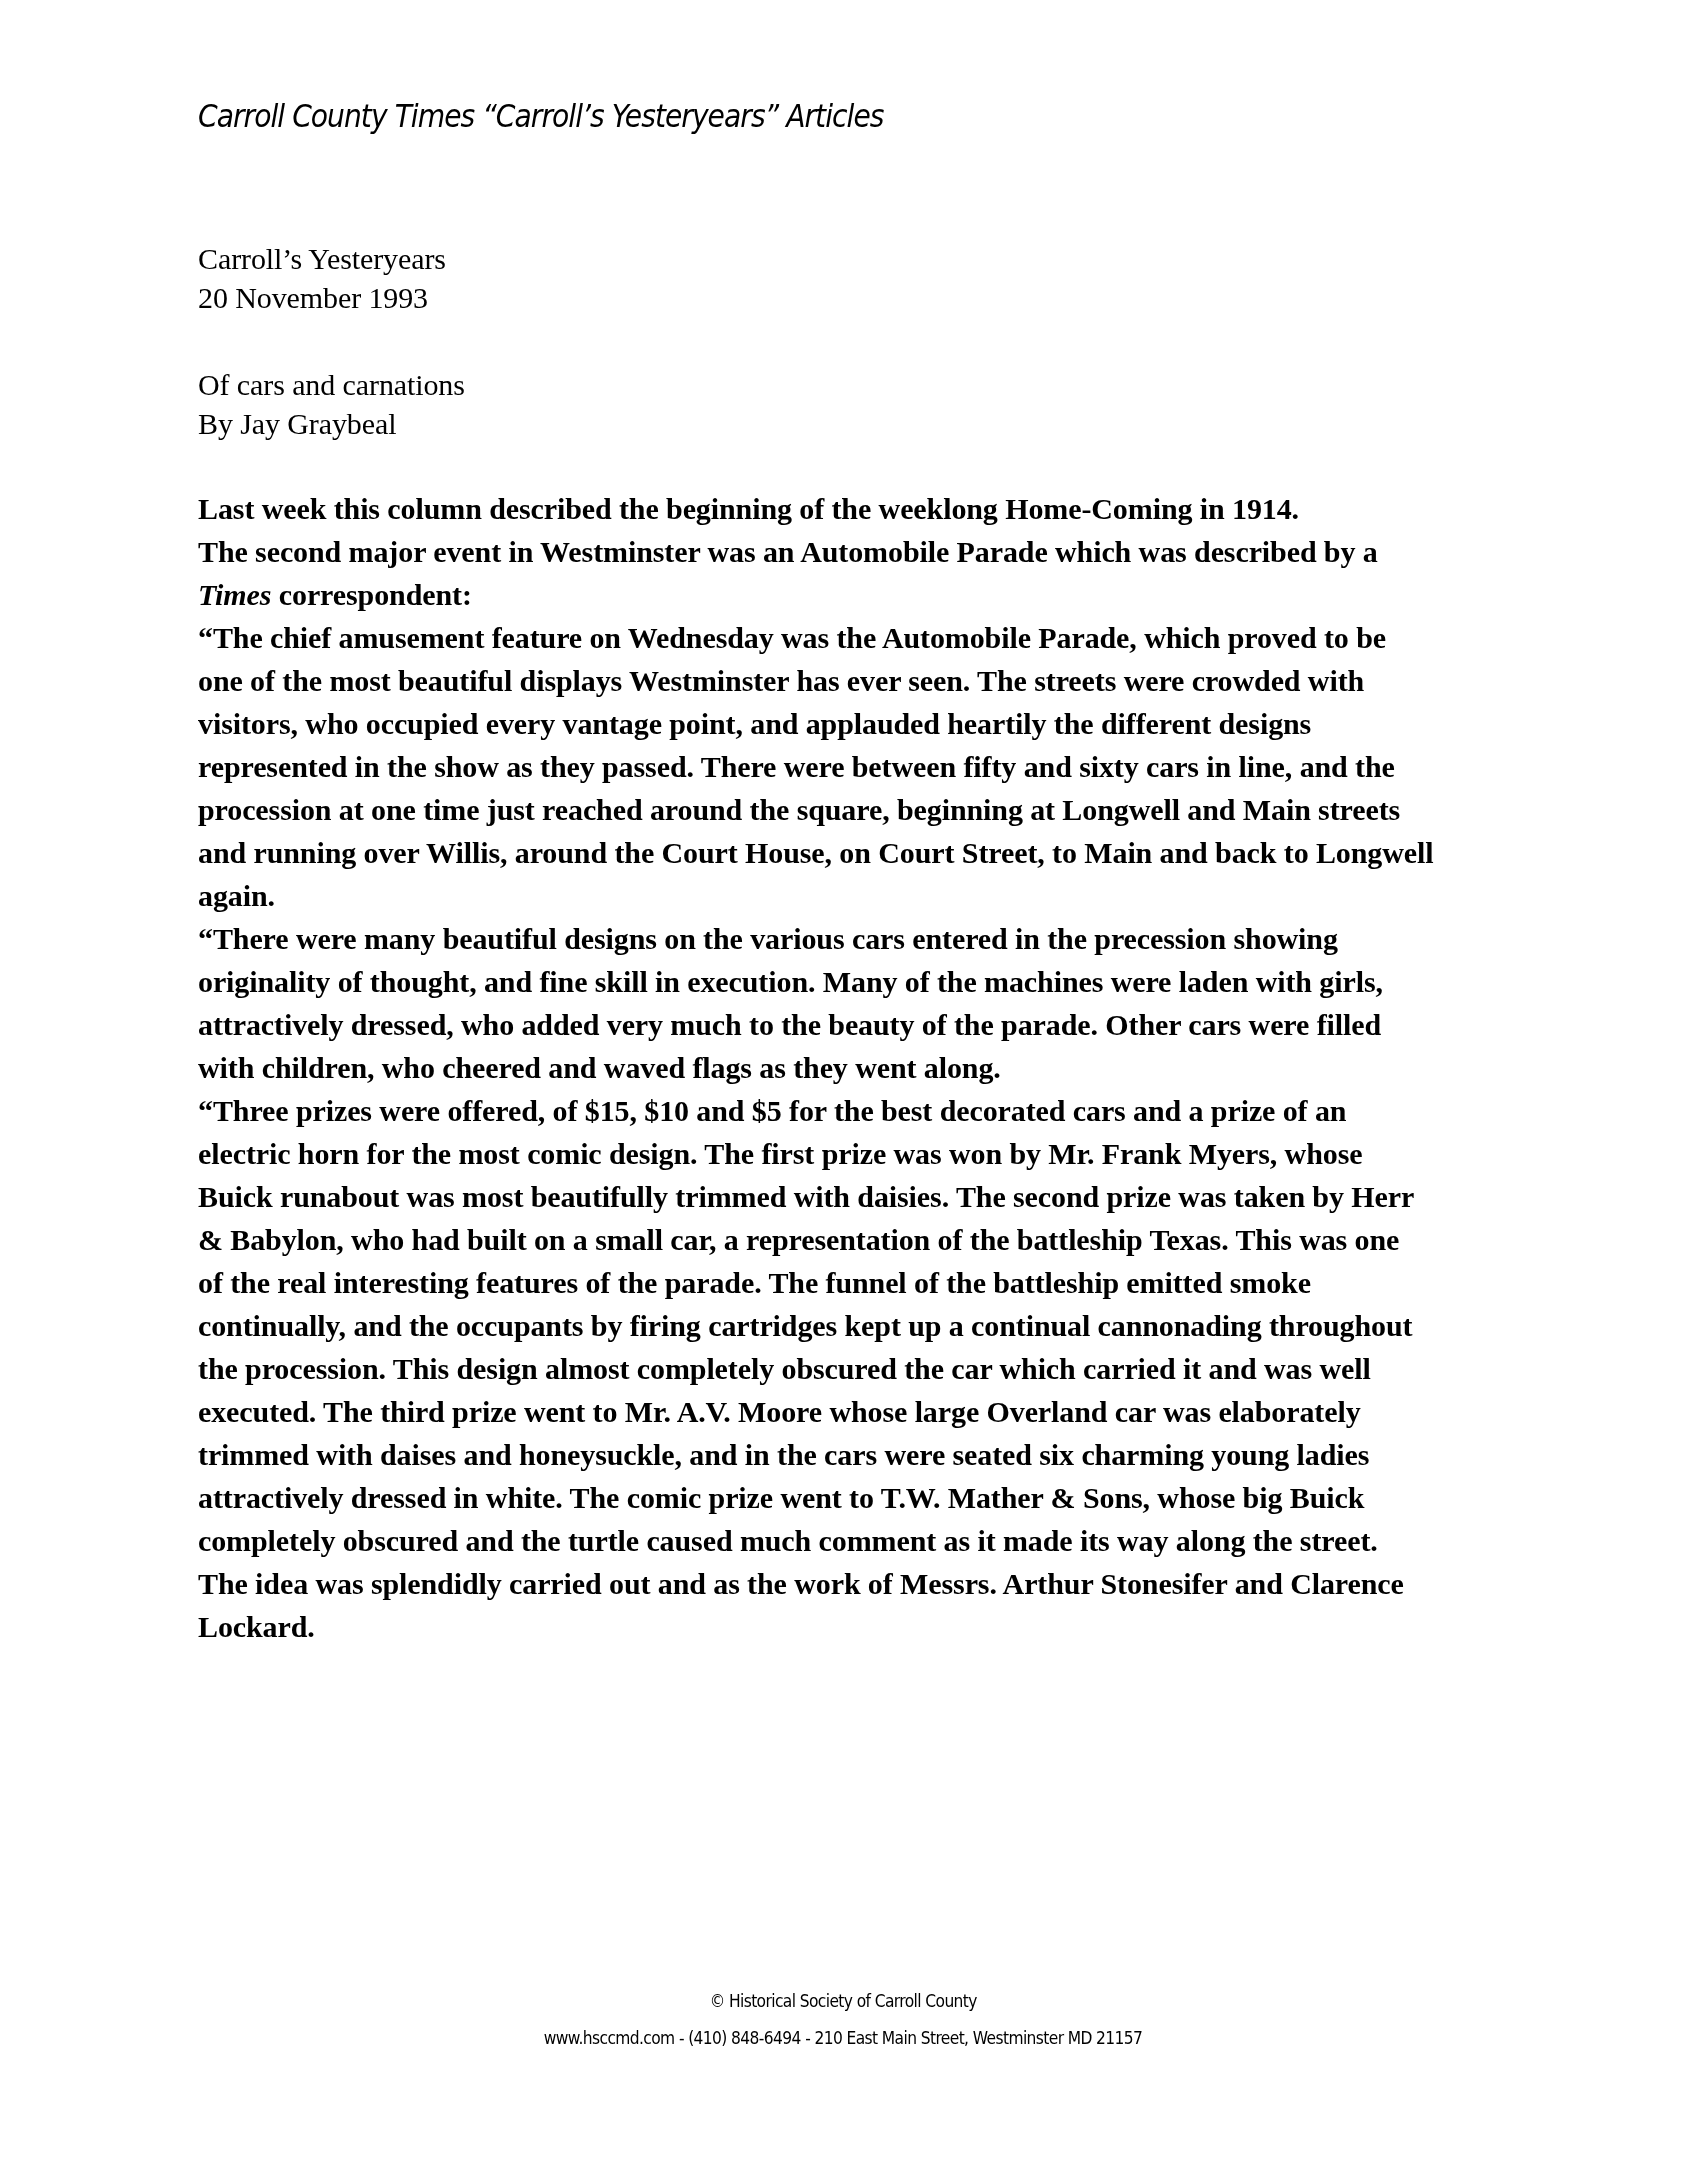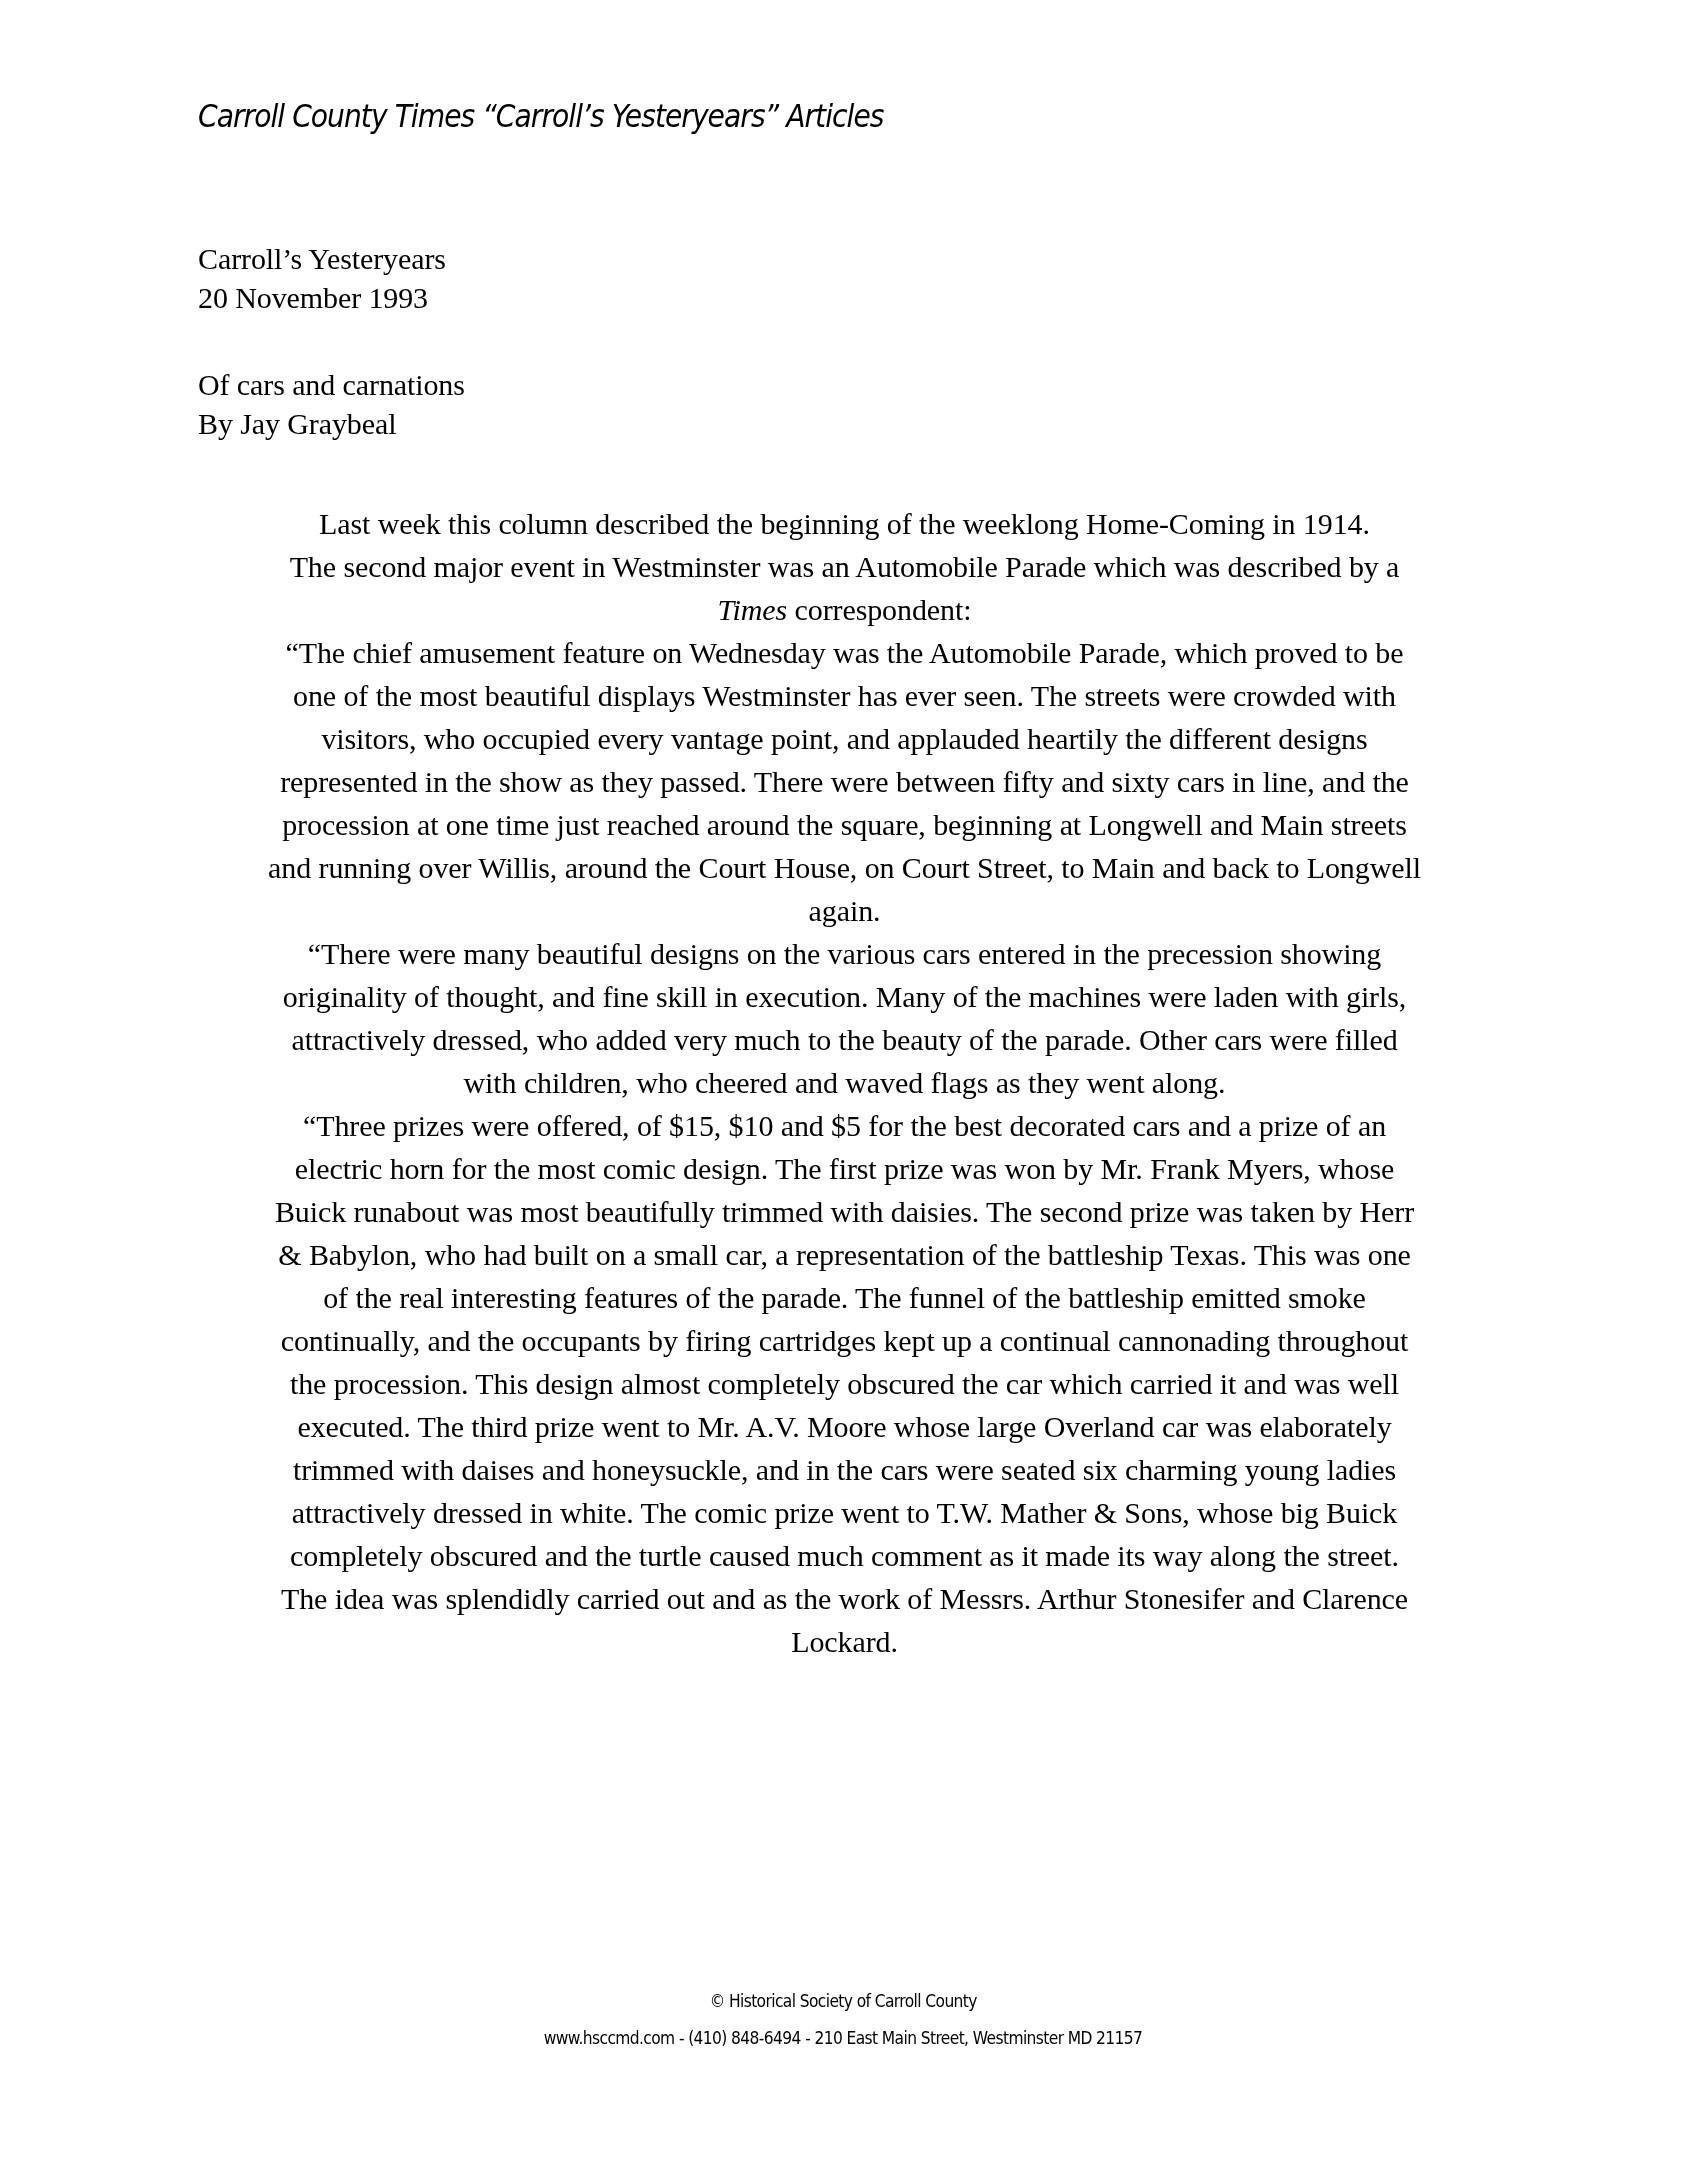--- a/index.html
+++ b/index.html
@@ -49,25 +49,26 @@
       margin: 0;
     }
     .meta-block {
       margin-bottom: 48px;
     }
     .meta-line {
       display: block;
       line-height: 39px;
     }
     .gap-large {
-      margin-bottom: 59px;
+      margin-bottom: 44px;
     }
     .para {
       margin-bottom: 44px;
-      text-align: center;
+      text-align: left;
+      font-weight: bold;
     }
     .para .line {
       display: block;
       white-space: nowrap;
     }
     .italic {
       font-style: italic;
     }
     .footer {
       position: absolute;

